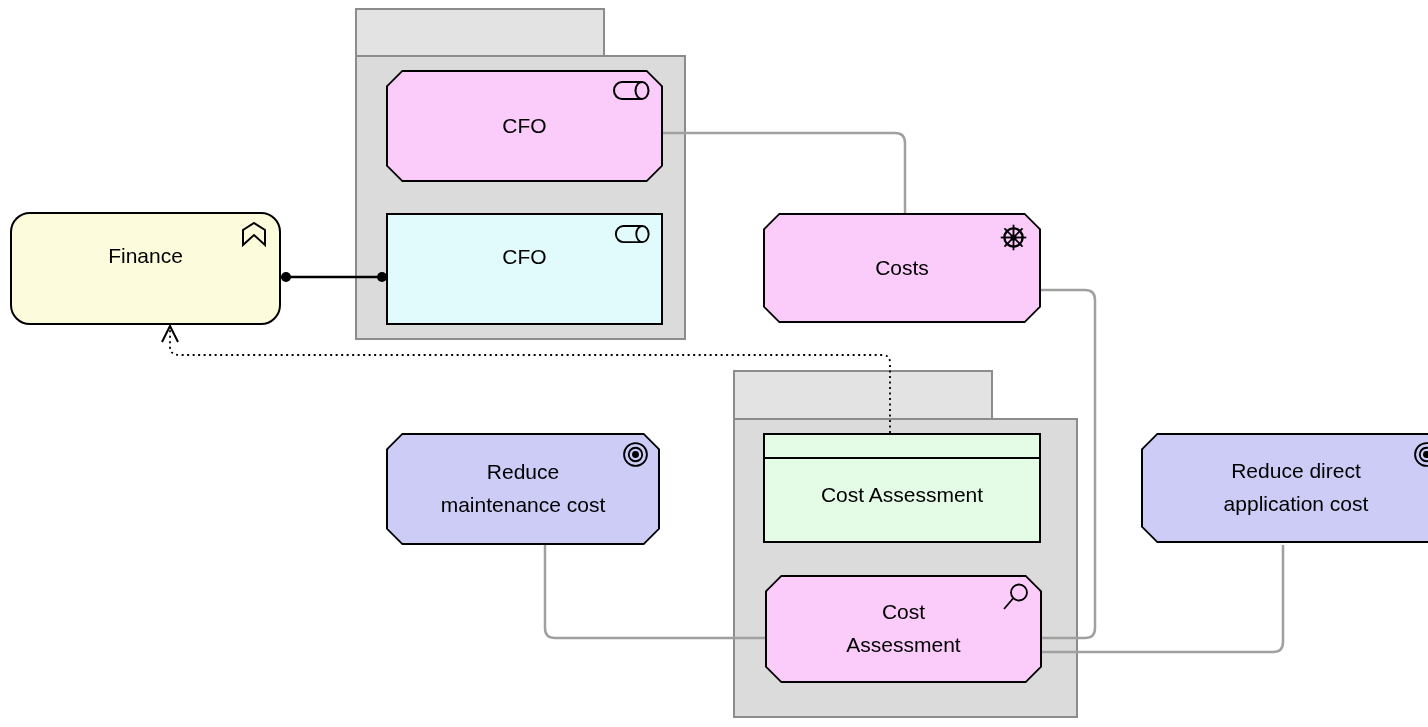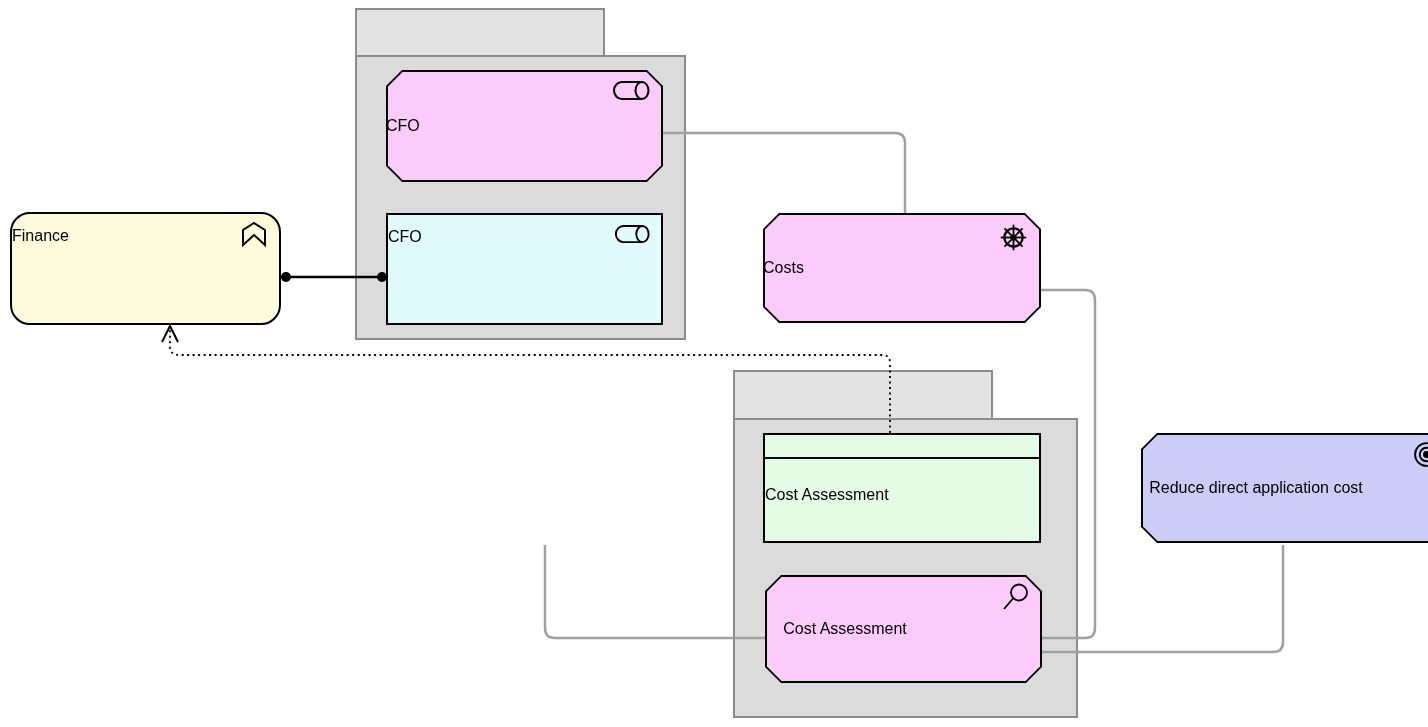--- a/index.html
+++ b/index.html
@@ -17,23 +17,23 @@
   .rect-el{position:absolute;border:2px solid #000;box-sizing:border-box;z-index:10;}
 
   
   .oct{position:absolute;z-index:10;}
   .cut{clip-path:polygon(var(--c) 0, calc(100% - var(--c)) 0, 100% var(--c),
         100% calc(100% - var(--c)), calc(100% - var(--c)) 100%, var(--c) 100%,
         0 calc(100% - var(--c)), 0 var(--c));}
   .oct .o-outer{position:absolute;inset:0;background:#000;--c:16px;}
   .oct .o-inner{position:absolute;inset:2px;--c:14.5px;}
 
-  .label{position:absolute;inset:0;display:flex;align-items:center;justify-content:flex-start;
-         text-align:center;font-size:16px;line-height:1.55;z-index:3;}
-  .label-top{align-items:flex-start;padding-top:10px;}
+  .label{position:absolute;inset:0;display:flex;align-items:center;justify-content:center;
+         text-align:center;font-size:21px;line-height:1.55;z-index:3;}
+  .label-top{align-items:flex-start;padding-top:26px;}
   .label span{display:inline-block;}
 
   .icon{position:absolute;z-index:4;line-height:0;}
 
   
   .band{position:absolute;left:0;top:0;right:0;height:22px;border-bottom:2px solid #000;z-index:2;}
 </style>
 </head>
 <body>
 
@@ -134,20 +134,34 @@
       <span style="width:160px;">Cost Assessment</span>
     </div>
     <span class="icon" style="right:11px;top:7px;">
       <svg width="31" height="31" viewBox="0 0 31 31">
         <circle cx="19" cy="10.5" r="8" fill="none" stroke="#000" stroke-width="1.8"></circle>
         <line x1="13" y1="16.5" x2="4" y2="27" stroke="#000" stroke-width="1.8"></line>
       </svg>
     </span>
   </div>
 
+  <div class="oct" style="left:386px;top:433px;width:274px;height:112px;">
+    <div class="o-outer cut"></div>
+    <div class="o-inner cut" style="background:#ccccf6;"></div>
+    <div class="label">
+      <span style="width:180px;">Reduce maintenance cost</span>
+    </div>
+    <span class="icon" style="right:11px;top:8px;">
+      <svg width="27" height="27" viewBox="0 0 26 26">
+        <circle cx="13" cy="13" r="11" fill="none" stroke="#000" stroke-width="1.8"></circle>
+        <circle cx="13" cy="13" r="6.5" fill="none" stroke="#000" stroke-width="1.8"></circle>
+        <circle cx="13" cy="13" r="3.3" fill="#000"></circle>
+      </svg>
+    </span>
+  </div>
 
   <div class="oct" style="left:1141px;top:433px;width:270px;height:110px;padding-left:40px;">
     <div class="o-outer cut"></div>
     <div class="o-inner cut" style="background:#ccccf6;"></div>
     <div class="label">
       <span style="width:230px;">Reduce direct application cost</span>
     </div>
     <span class="icon" style="right:11px;top:8px;">
       <svg width="27" height="27" viewBox="0 0 26 26">
         <circle cx="13" cy="13" r="11" fill="none" stroke="#000" stroke-width="1.8"></circle>

